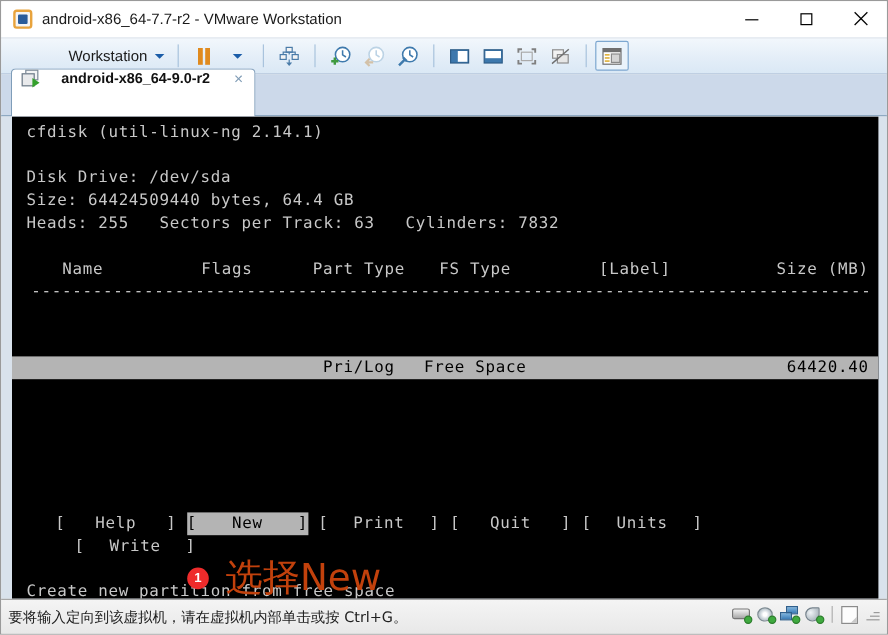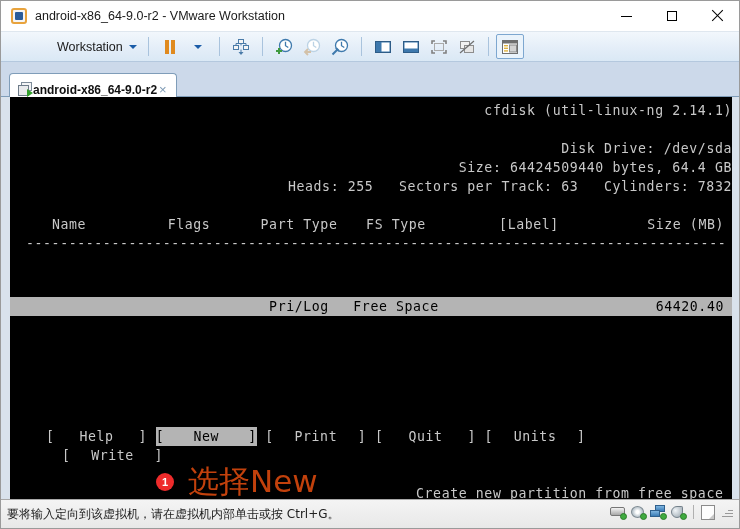--- a/index.html
+++ b/index.html
@@ -129,28 +129,28 @@
   
   .tabbar {
     height: 35px; flex: none;
     background: #ccd9ea;
     border-bottom: 1px solid #7f9db9;
     display: flex; align-items: flex-end;
     padding-left: 8px;
     position: relative;
   }
   .tab {
-    height: 24px;
+    height: 40px;
     background: #ffffff;
     border: 1px solid #7f9db9;
     border-bottom: none;
     border-radius: 4px 4px 0 0;
-    display: flex; align-items: flex-end;
+    display: flex; align-items: flex-start;
     padding: 0 7px 0 8px;
-    gap: 0;
+    gap: 18px;
     position: relative; top: 1px;
     cursor: default;
   }
   .tab-icon { width: 15px; height: 15px; position: relative; flex: none; }
   .tab-icon .b1 {
     position: absolute; left: 3px; top: 0;
     width: 11px; height: 9px;
     border: 1px solid #7d8b99; background: #f3f4f5;
   }
   .tab-icon .b2 {
@@ -188,21 +188,21 @@
     width: 722px; height: 100%;
     background: #000000;
     color: #c8c8c8;
     font-family: "DejaVu Sans Mono", "Liberation Mono", monospace;
     font-size: 13.2px;
     line-height: 19px;
     letter-spacing: 0.6px;
     overflow: hidden;
   }
   .trow { white-space: pre; }
-  .tcenter { text-align: right; }
+  .tcenter { text-align: left; margin-left: 12px; }
   .hl-row {
     background: #b4b4b4;
     color: #000000;
     white-space: pre;
     margin-top: 44px;
   }
 
   
   .annot {
     position: absolute;
@@ -309,21 +309,21 @@
 </head>
 <body>
 
 <div id="app">
 
   <div class="titlebar">
     <div class="title-icon">
       <div class="outer"></div>
         <div class="inner"></div>
     </div>
-    <div class="title-text">android-x86_64-9.0-r2 - VMware Workstation</div>
+    <div class="title-text">android-x86_64-7.7-r2 - VMware Workstation</div>
     <div class="win-controls">
       <div class="win-btn">
         <span class="glyph-min"></span>
       </div>
       <div class="win-btn">
         <span class="glyph-max"></span>
       </div>
       <div class="win-btn close">
         <span class="glyph-close"></span>
       </div>

